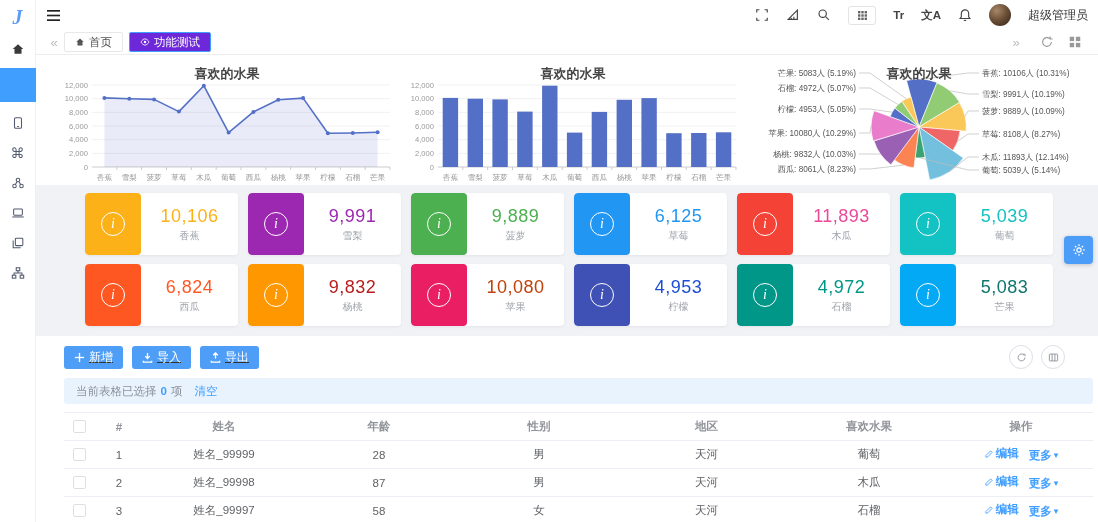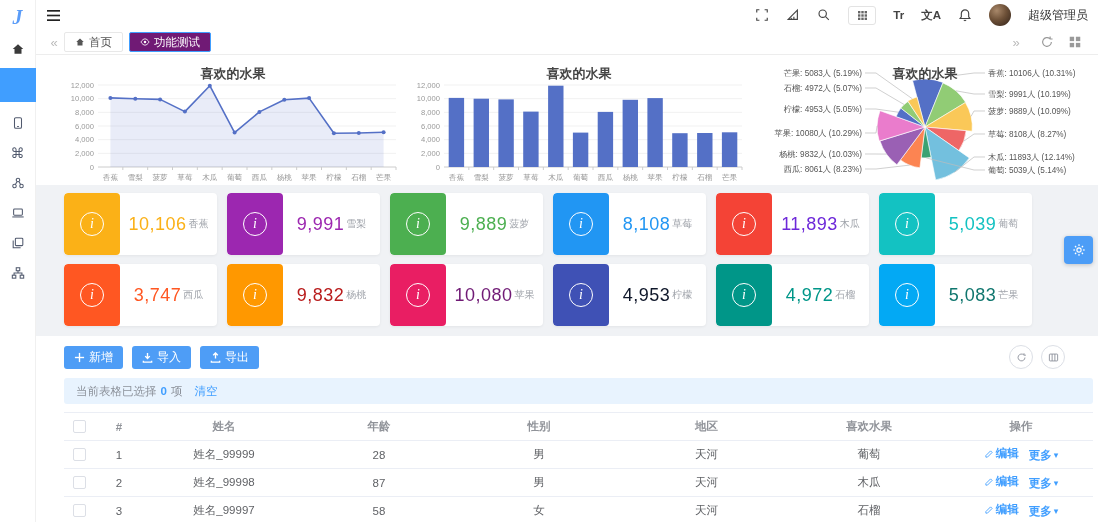--- a/index.html
+++ b/index.html
@@ -26,44 +26,44 @@
   .applet-btn svg { width:9px; height:9px; }
   .txt-icon { font-size:11.5px; color:#444; font-weight:bold; }
   .avatar { width:22px; height:22px; border-radius:50%; background:radial-gradient(circle at 35% 30%, #a8886a 0%, #6e5138 45%, #2e2018 100%); }
   .username { font-size:12px; color:#333; }
 
   
   .tabbar { position:absolute; left:36px; right:0; top:30px; height:25px; background:#fff; border-bottom:1px solid #ededed; display:flex; align-items:center; padding:0 8px; z-index:14; }
   .tab-chevron { color:#bbb; font-size:13px; width:20px; text-align:center; cursor:pointer; }
   .tab { display:flex; align-items:center; gap:4px; height:20px; padding:0 10px; border:1px solid #e8e8e8; border-radius:2px; margin-right:6px; font-size:11.5px; color:#555; background:#fff; cursor:pointer; }
   .tab svg { width:10px; height:10px; }
-  .tab.active { background:#701a75; border-color:#409eff; color:#fff; }
+  .tab.active { background:#6d28d9; border-color:#409eff; color:#fff; }
   .tabbar-right { margin-left:auto; display:flex; align-items:center; gap:14px; padding-right:8px; }
   .tabbar-right .hicon svg { stroke:#999; }
 
   
-  .main { position:absolute; left:36px; right:0; top:55px; bottom:0; display:flex; flex-direction:column; }
+  .main { position:absolute; left:36px; right:0; top:55px; bottom:0; display:flex; flex-direction:column;align-items:center; }
   .charts-panel { height:132px; background:#fff; display:flex; padding:2px 12px 0 24px; }
   .chart-card { position:relative; width:346px; height:128px; flex:0 0 346px; }
   .chart-title { position:absolute; top:8px; left:0; right:0; text-align:center; font-size:13px; font-weight:bold; color:#444; z-index:2; }
   .chart-card svg.axis { position:absolute; left:0; top:22px; }
   .chart-card svg.rose { position:absolute; left:0; top:0; }
   .tick { font-size:7.6px; fill:#999; }
   .plabel { font-size:8.2px; fill:#555; }
 
   .stats { padding:8px 24px 10px 28px; display:grid; grid-template-columns:repeat(6,153px); grid-auto-rows:62px; gap:9px 10px; }
   .scard { background:#fff; border-radius:4px; box-shadow:0 1px 3px rgba(0,0,0,0.06); display:flex; overflow:hidden; cursor:default; }
   .sicon { width:56px; height:62px; border-radius:4px; display:flex; align-items:center; justify-content:center; flex:0 0 56px; }
   .iinfo { width:24px; height:24px; border:1.7px solid #fff; border-radius:50%; color:#fff; display:flex; align-items:center; justify-content:center; font-size:14px; font-style:italic; font-family:"Liberation Serif","DejaVu Serif",serif; }
-  .sbody { flex:1; display:flex; flex-direction:row; align-items:center; justify-content:center; gap:2px; }
+  .sbody { flex:1; display:flex; flex-direction:column; align-items:center; justify-content:center; gap:2px; }
   .snum { font-size:18px; letter-spacing:0.5px; }
   .slabel { font-size:10px; color:#a0a4ab; }
 
   .bottom-panel { flex:1; background:#fff; padding:9px 5px 0 28px; }
-  .toolbar { display:flex; align-items:center; margin-bottom:9px; padding-right:28px; }
+  .toolbar { display:flex; align-items:center; margin-bottom:9px; padding-right:28px;text-decoration:underline; }
   .btn { display:inline-flex; align-items:center; gap:4px; height:23px; padding:0 10px; background:#4e9df6; color:#fff; font-size:12px; border:none; border-radius:3px; margin-right:9px; cursor:pointer; }
   .btn svg { width:11px; height:11px; stroke:#fff; fill:none; stroke-width:1.5; }
   .tool-mini { margin-left:auto; display:flex; gap:8px; }
   .mini-btn { width:24px; height:24px; border:1px solid #dcdfe6; border-radius:50%; background:#fff; display:flex; align-items:center; justify-content:center; cursor:pointer; }
   .mini-btn svg { width:11px; height:11px; stroke:#8a8f99; fill:none; stroke-width:1.3; }
 
   .sel-bar { height:26px; background:#e8f3fe; border-radius:3px; display:flex; align-items:center; padding:0 12px; font-size:11.5px; color:#8c919a; gap:4px; margin-right:0; margin-bottom:8px; }
   .sel-count { color:#409eff; font-weight:bold; }
   .sel-clear { color:#409eff; cursor:pointer; margin-left:8px; }
 
@@ -408,75 +408,75 @@
           <div class="sbody">
             <div class="snum" style="color:#4caf50">9,889</div>
             <div class="slabel">菠萝</div>
           </div>
         </div>
         <div class="scard">
           <div class="sicon" style="background:#2196f3">
             <span class="iinfo">i</span>
           </div>
           <div class="sbody">
-            <div class="snum" style="color:#2196f3">8,108</div>
+            <div class="snum" style="color:#2196f3">6,125</div>
             <div class="slabel">草莓</div>
           </div>
         </div>
         <div class="scard">
           <div class="sicon" style="background:#f44336">
             <span class="iinfo">i</span>
           </div>
           <div class="sbody">
-            <div class="snum" style="color:#6d28d9">11,893</div>
+            <div class="snum" style="color:#ec4899">11,893</div>
             <div class="slabel">木瓜</div>
           </div>
         </div>
         <div class="scard">
           <div class="sicon" style="background:#13c2c2">
             <span class="iinfo">i</span>
           </div>
           <div class="sbody">
             <div class="snum" style="color:#13c2c2">5,039</div>
             <div class="slabel">葡萄</div>
           </div>
         </div>
         <div class="scard">
           <div class="sicon" style="background:#ff5722">
             <span class="iinfo">i</span>
           </div>
           <div class="sbody">
-            <div class="snum" style="color:#ff5722">3,747</div>
+            <div class="snum" style="color:#ff5722">6,824</div>
             <div class="slabel">西瓜</div>
           </div>
         </div>
         <div class="scard">
           <div class="sicon" style="background:#ff9800">
             <span class="iinfo">i</span>
           </div>
           <div class="sbody">
             <div class="snum" style="color:#b91c1c">9,832</div>
             <div class="slabel">杨桃</div>
           </div>
         </div>
         <div class="scard">
           <div class="sicon" style="background:#e91e63">
             <span class="iinfo">i</span>
           </div>
           <div class="sbody">
-            <div class="snum" style="color:#701a75">10,080</div>
+            <div class="snum" style="color:#c2410c">10,080</div>
             <div class="slabel">苹果</div>
           </div>
         </div>
         <div class="scard">
           <div class="sicon" style="background:#3f51b5">
             <span class="iinfo">i</span>
           </div>
           <div class="sbody">
-            <div class="snum" style="color:#0f172a">4,953</div>
+            <div class="snum" style="color:#1d4ed8">4,953</div>
             <div class="slabel">柠檬</div>
           </div>
         </div>
         <div class="scard">
           <div class="sicon" style="background:#009688">
             <span class="iinfo">i</span>
           </div>
           <div class="sbody">
             <div class="snum" style="color:#009688">4,972</div>
             <div class="slabel">石榴</div>

